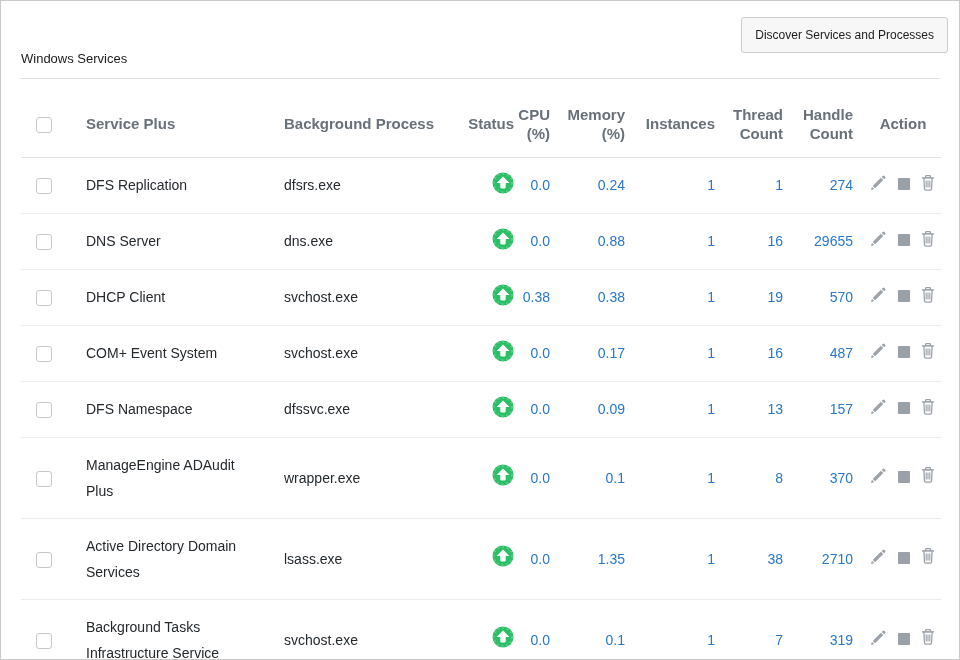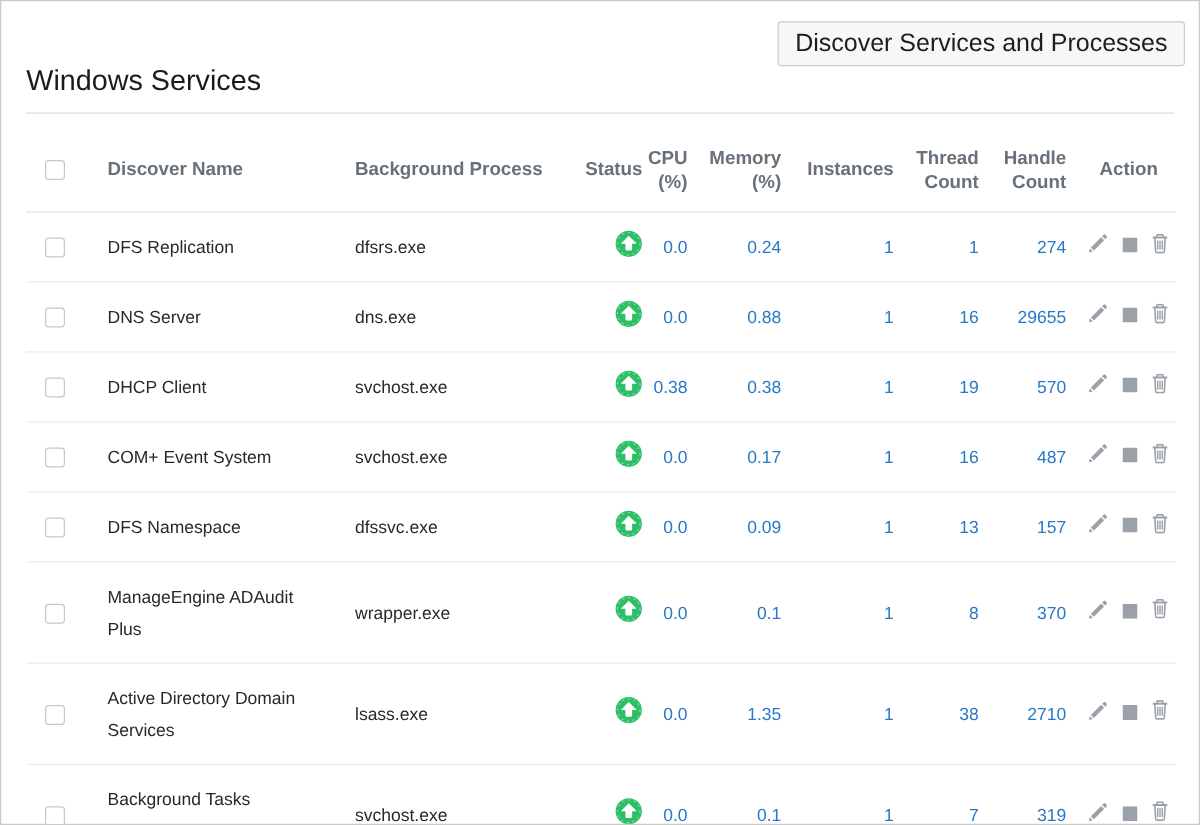--- a/index.html
+++ b/index.html
@@ -17,33 +17,33 @@
     border: 1px solid #c9c9c9;
     background: #fff;
     overflow: hidden;
   }
   .discover-btn {
     position: absolute;
     top: 16px;
     right: 11px;
     padding: 8px 13px;
     font-family: inherit;
-    font-size: 20px;
+    font-size: 12px;
     line-height: 18px;
     color: #1c1c1c;
     background: #f7f7f7;
     border: 1px solid #cccccc;
     border-radius: 3px;
     cursor: pointer;
   }
   .content { margin: 0 20px; }
   .page-title {
     margin: 0;
     padding: 50px 0 12px 0;
-    font-size: 23px;
+    font-size: 13px;
     font-weight: 500;
     color: #1b1b1b;
     border-bottom: 1px solid #dcdcdc;
   }
   table {
     width: 920px;
     margin-top: 12px;
     border-collapse: collapse;
     table-layout: fixed;
   }
@@ -128,21 +128,21 @@
           <col class="w-thread">
           <col class="w-handle">
         <col class="w-action">
       </colgroup>
       <thead>
         <tr>
           <th class="c-check">
             <span class="checkbox"></span>
           </th>
           <th>
-            <span class="h-l1">Discover Name</span>
+            <span class="h-l1">Service Plus</span>
 
           </th>
           <th>
             <span class="h-l1">Background Process</span>
 
           </th>
           <th class="c-status">
             <span class="h-l1">Status</span>
 
           </th>

